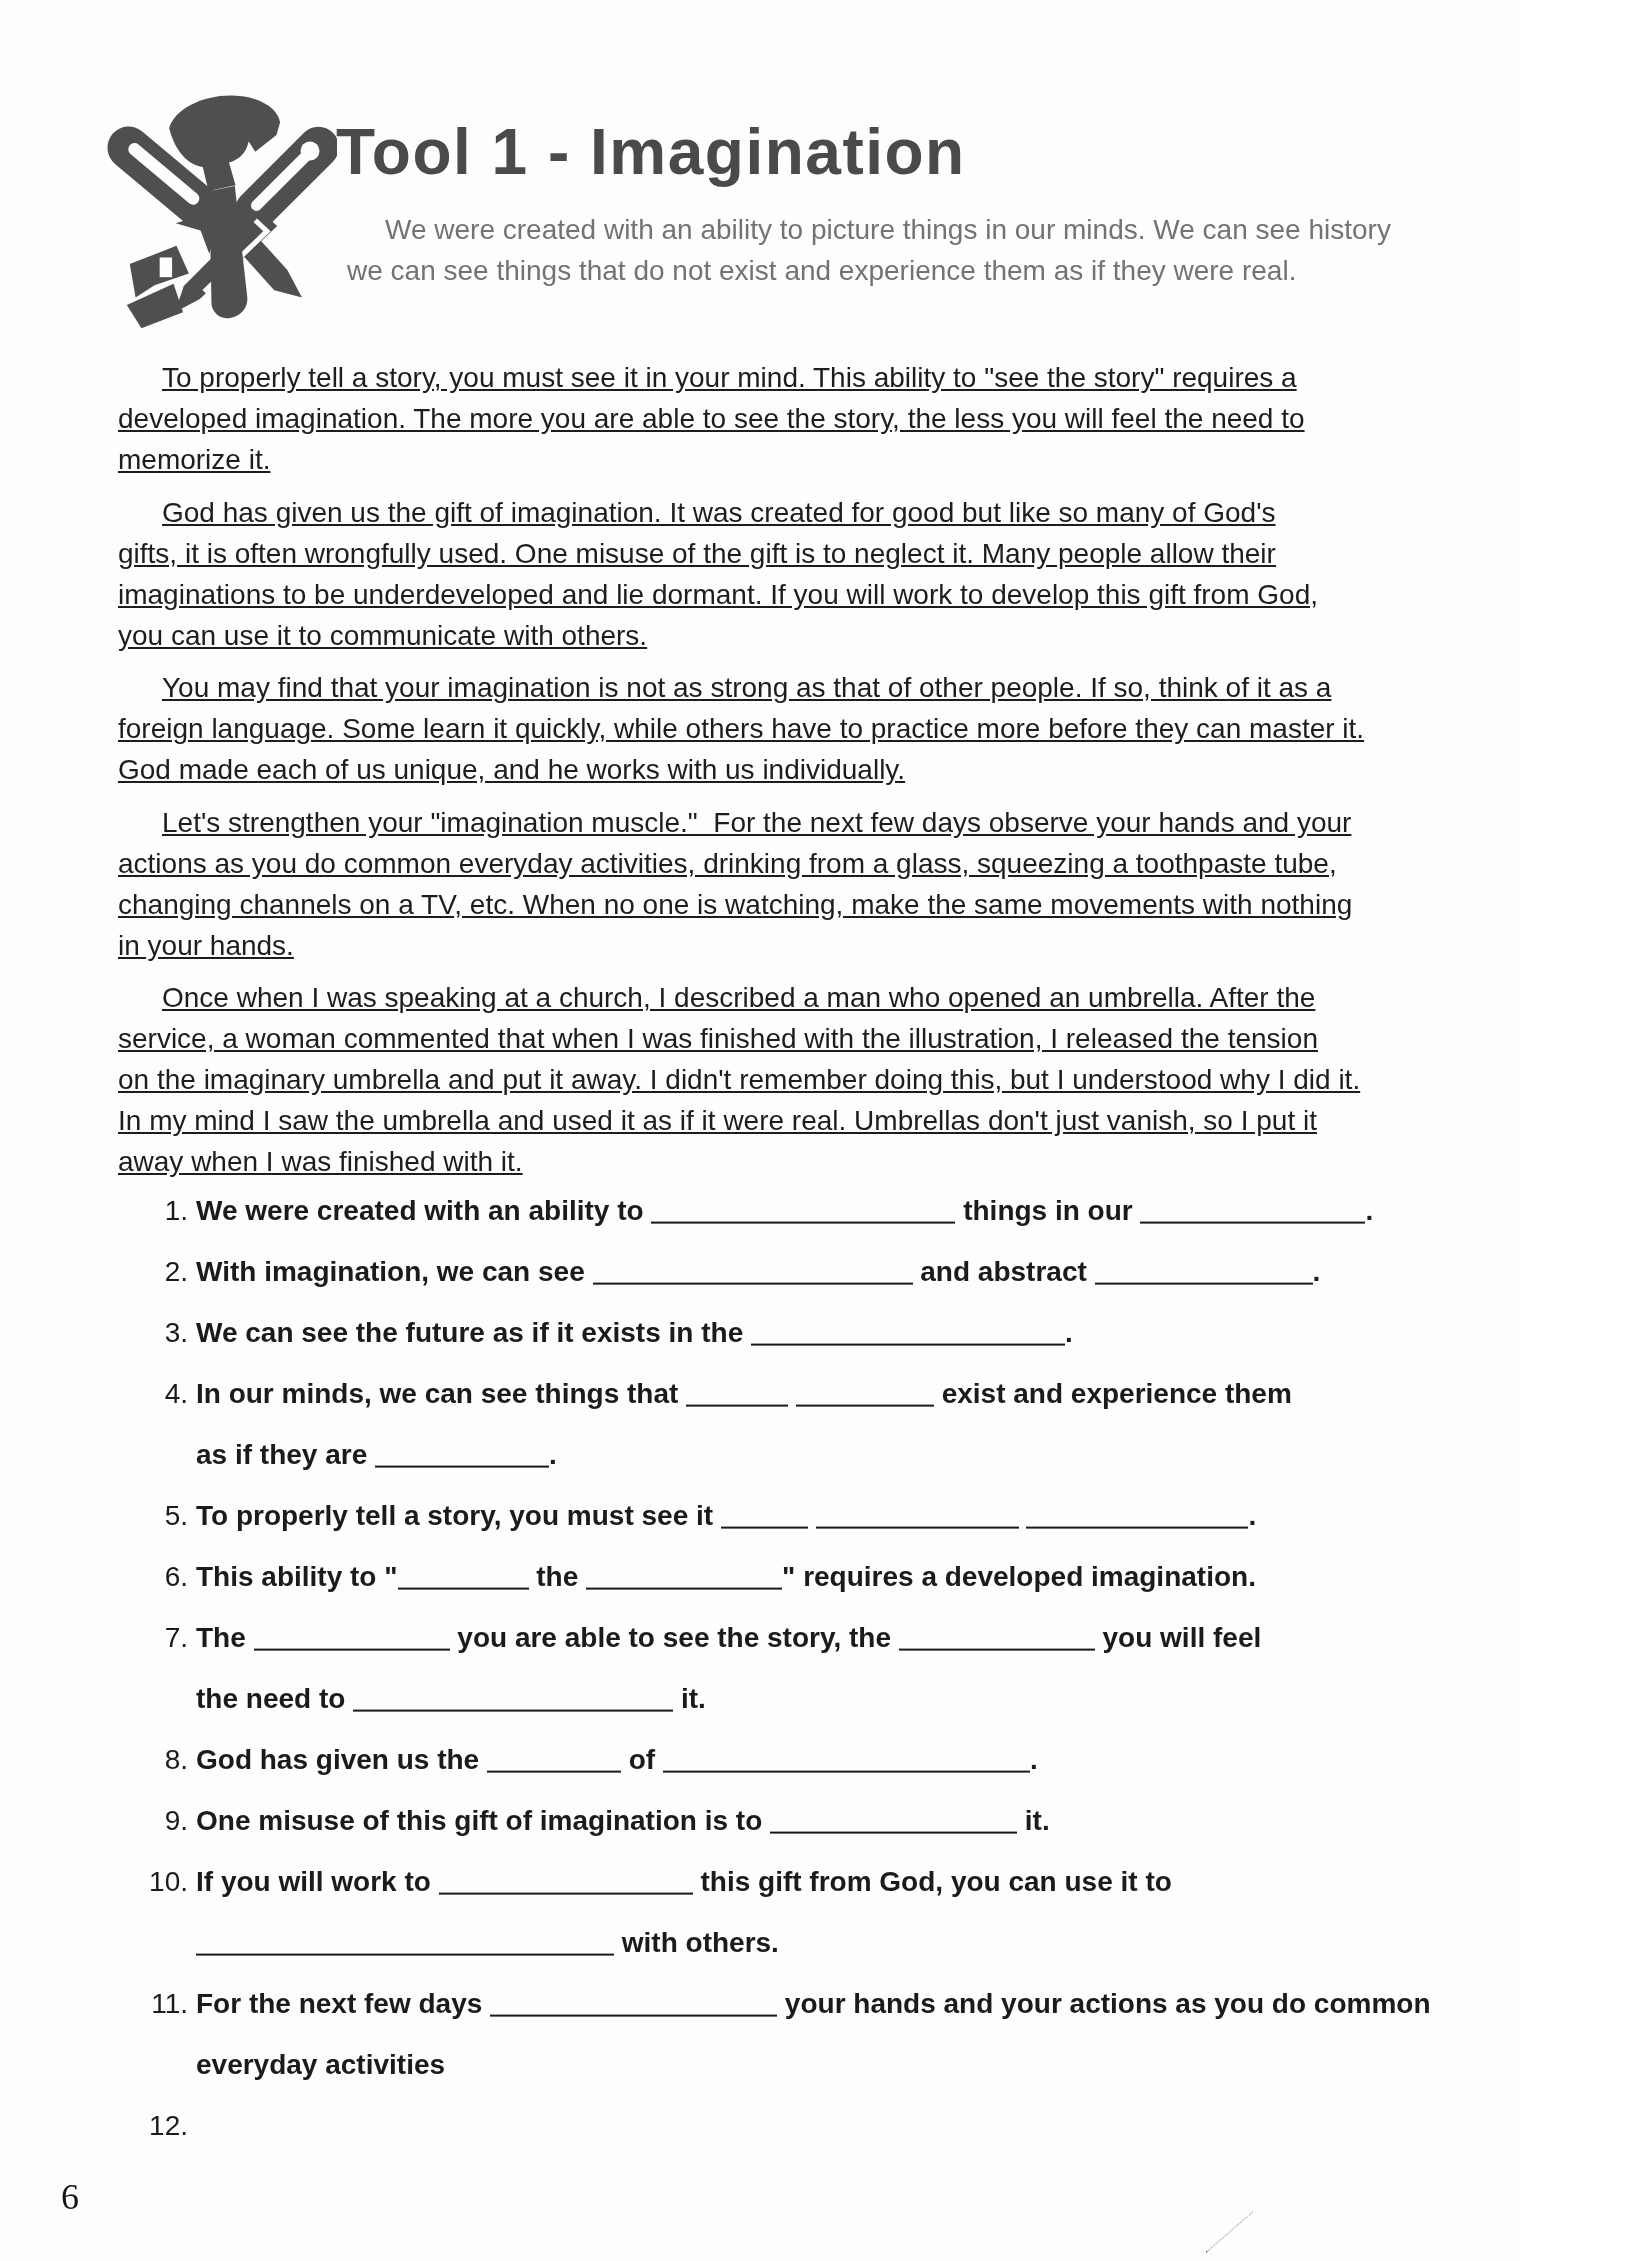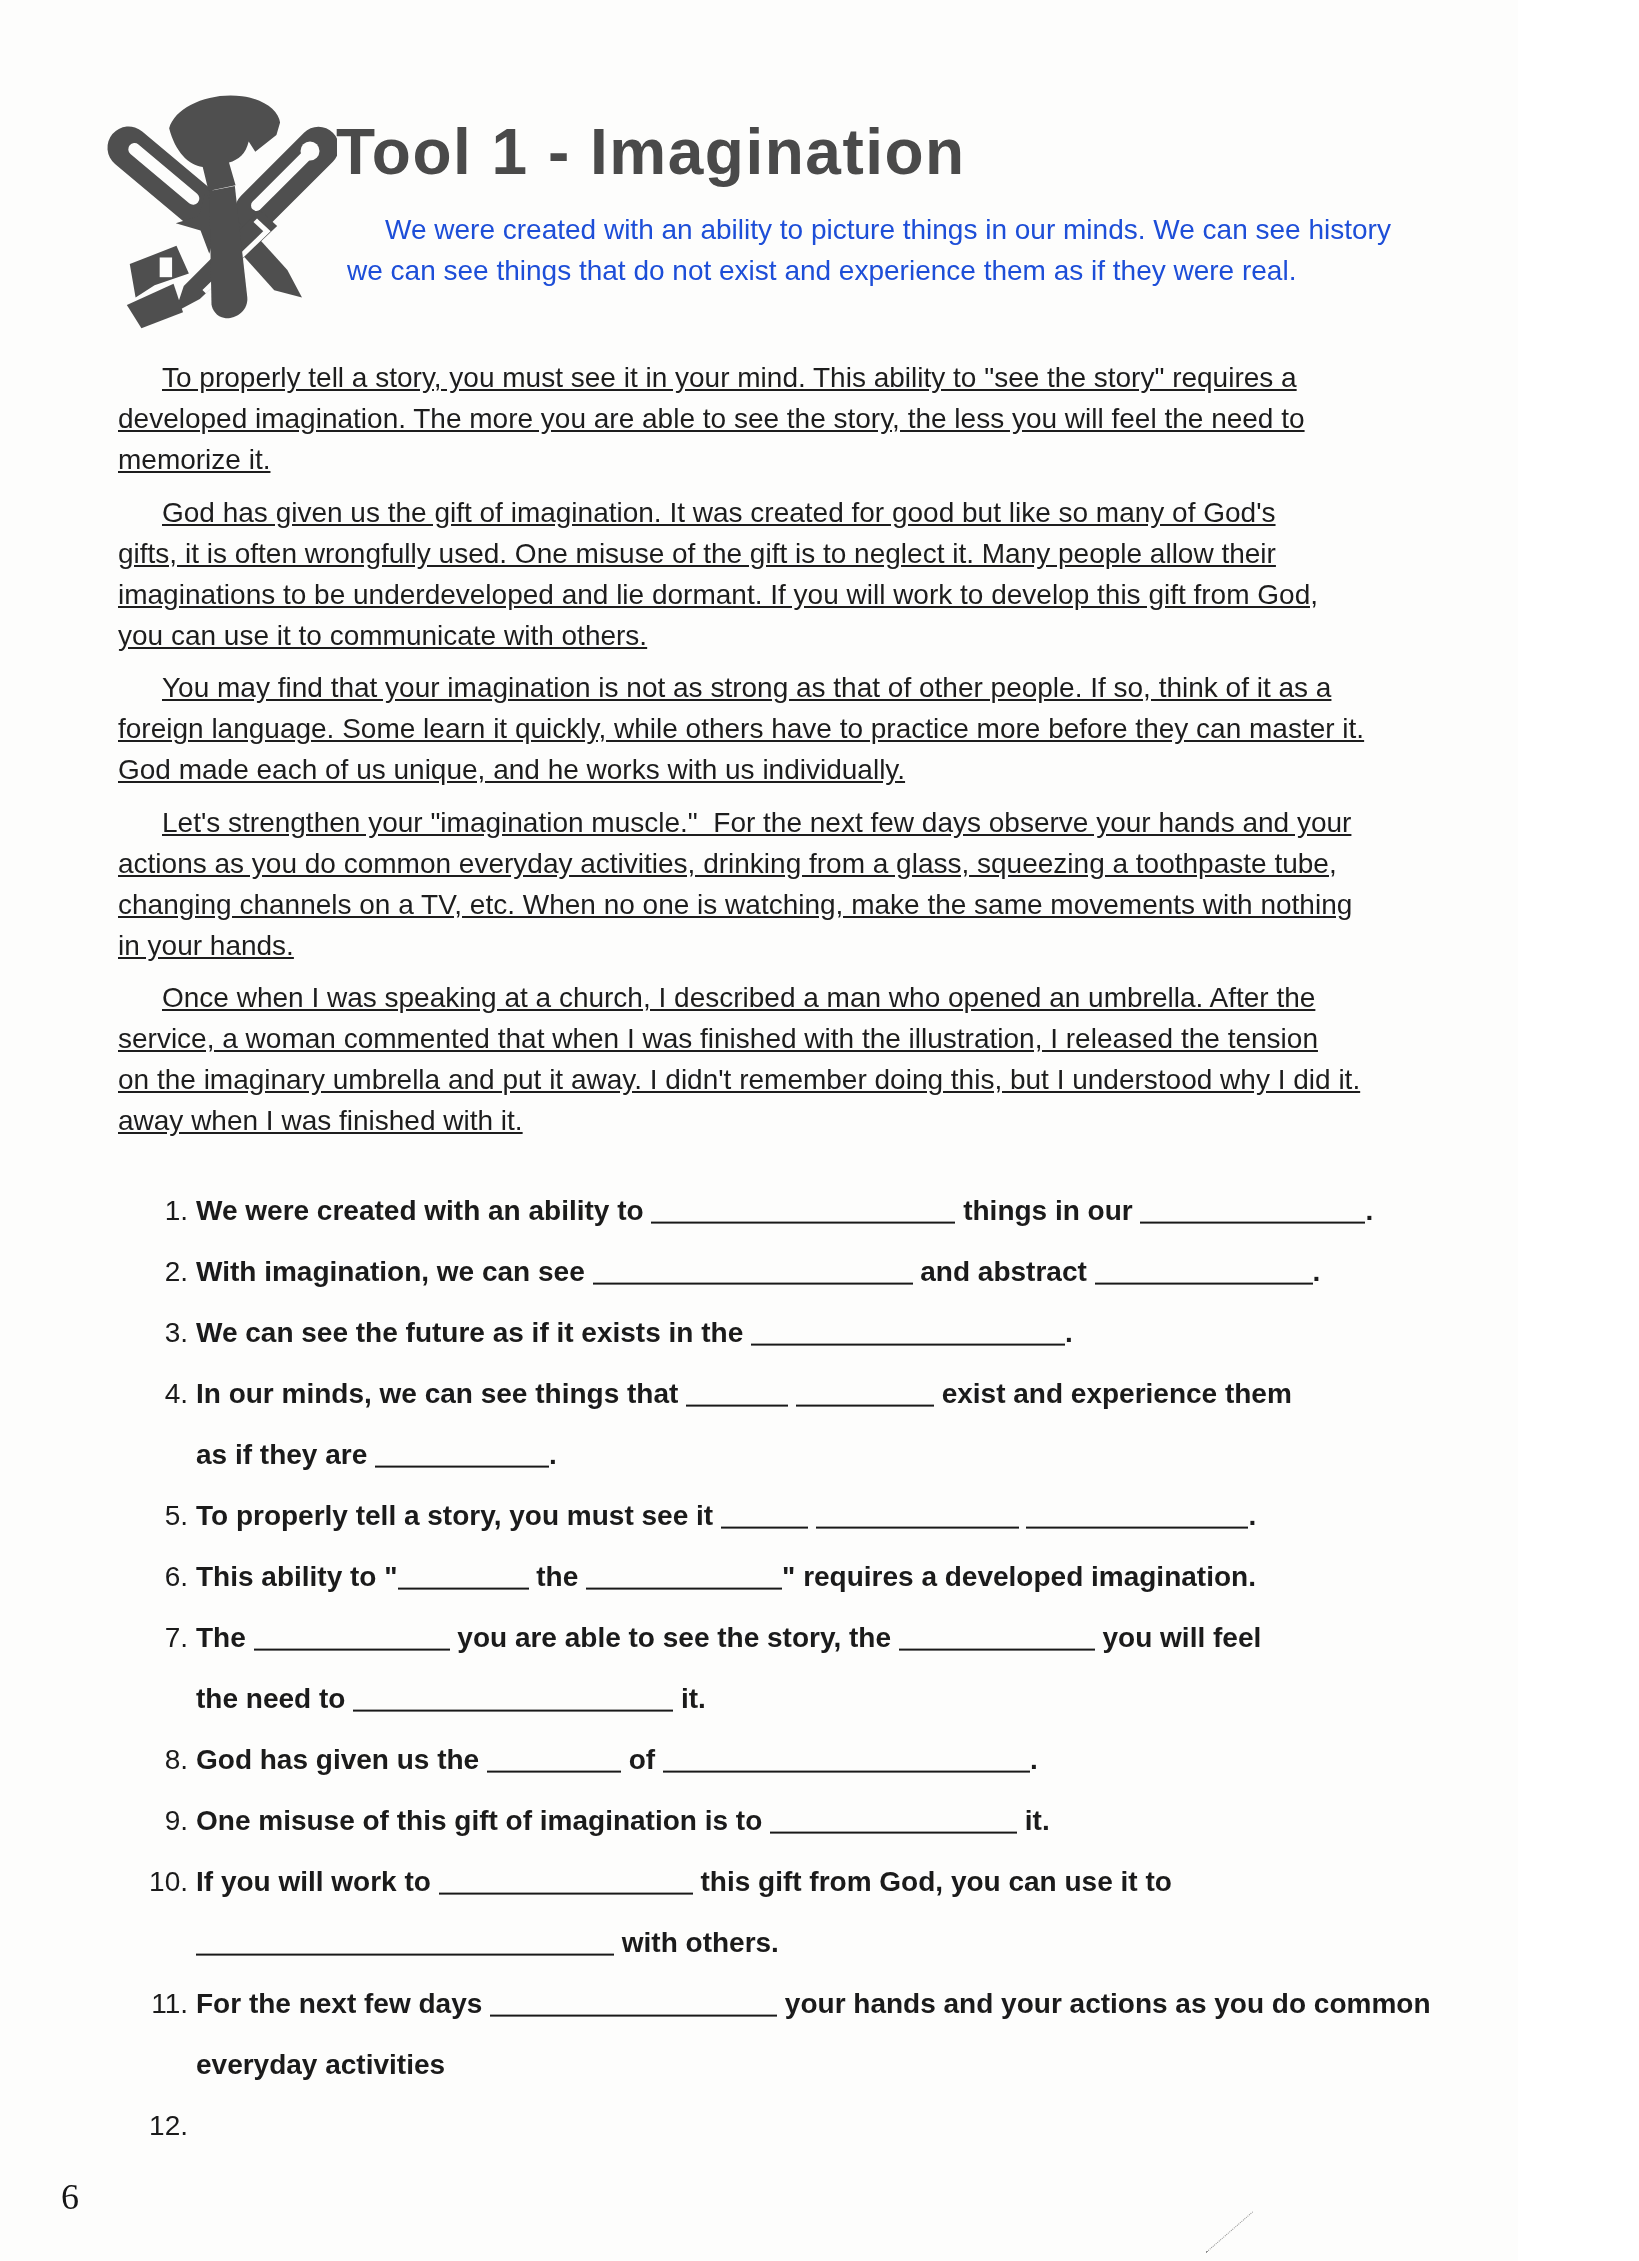--- a/index.html
+++ b/index.html
@@ -28,21 +28,21 @@
     top:80px;
     width:270px;
     height:263px;
   }
   .intro{
     position:absolute;
     left:347px;
     top:209px;
     font-size:28px;
     line-height:41px;
-    color:#1d4ed8;
+    color:#737373;
   }
   .iline{white-space:pre;}
   .iline.first{padding-left:38px;}
   .paras{
     position:absolute;
     left:118px;
     top:357px;
     font-size:28px;
     line-height:41px;
     color:#1d1d1d;
@@ -158,20 +158,21 @@
       <div class="para">
         <div class="pline first">Let's strengthen your "imagination muscle."  For the next few days observe your hands and your</div>
         <div class="pline">actions as you do common everyday activities, drinking from a glass, squeezing a toothpaste tube,</div>
         <div class="pline">changing channels on a TV, etc. When no one is watching, make the same movements with nothing</div>
         <div class="pline">in your hands.</div>
       </div>
       <div class="para">
         <div class="pline first">Once when I was speaking at a church, I described a man who opened an umbrella. After the</div>
         <div class="pline">service, a woman commented that when I was finished with the illustration, I released the tension</div>
         <div class="pline">on the imaginary umbrella and put it away. I didn't remember doing this, but I understood why I did it.</div>
+        <div class="pline">In my mind I saw the umbrella and used it as if it were real. Umbrellas don't just vanish, so I put it</div>
         <div class="pline">away when I was finished with it.</div>
       </div>
     </div>
 
   <div class="questions">
       <div class="qline">
         <span class="qnum">1.</span>
         <span class="qtext"><span>We were created with an ability to </span><span class="blank" style="width: 304px;"></span><span> things in our </span><span class="blank" style="width: 225px;"></span><span>.</span></span>
       </div>
       <div class="qline">

